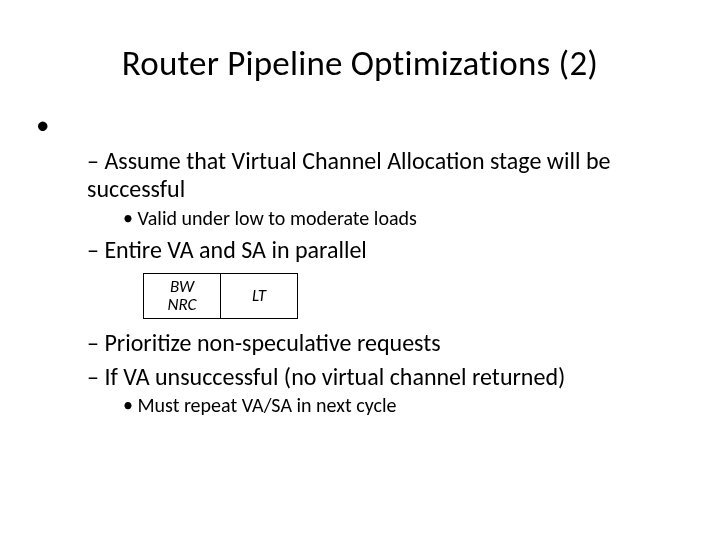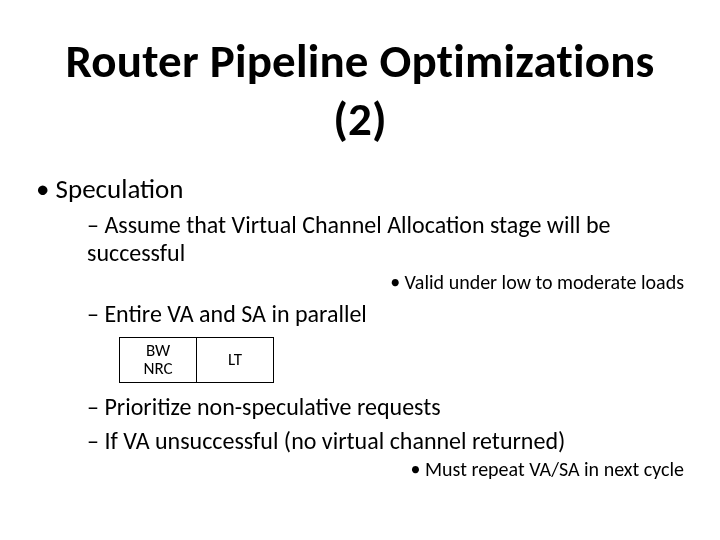--- a/index.html
+++ b/index.html
@@ -11,44 +11,45 @@
     font-family: Calibri, "Segoe UI", Arial, sans-serif;
     color: #000;
   }
   .slide {
     box-sizing: border-box;
     width: 720px;
     height: 540px;
     padding: 20px 36px 20px 36px;
   }
   .title {
-    font-size: 47px;
+    font-size: 35px;
     text-align: center;
-    margin: 12px 0 24px 0;
-    font-weight: 700;
+    margin: 22px 0 24px 0;
+    font-weight: 400;
     letter-spacing: 0.2px;
   }
   ul { margin: 0; padding: 0; list-style: none; }
   li { margin: 0; padding: 0; }
 
   .lvl1 > li { font-size: 27px; margin-bottom: 10px; }
   .lvl1 > li::before { content: "• "; }
 
   .lvl2 { margin-left: 51px; }
   .lvl2 > li { font-size: 24px; margin-top: 6px; margin-bottom: 2px; line-height: 1.18; }
   .lvl2 > li::before { content: "– "; }
 
-  .lvl3 { margin-left: 36px; text-align: right; }
+  .lvl3 { margin-left: 36px; }
   .lvl3 > li { font-size: 20px; margin-top: 3px; margin-bottom: 6px; }
   .lvl3 > li::before { content: "• "; }
 
   .pipeline {
     display: flex;
     flex-direction: row;
-    margin: 8px 0 10px 83px;
+    margin: 8px 0 10px 107px;
+    font-style: italic;
   }
   .stage {
     border: 1px solid #000;
     width: 78px;
     height: 46px;
     box-sizing: border-box;
     display: flex;
     flex-direction: column;
     align-items: center;
     justify-content: center;
@@ -61,21 +62,20 @@
   .stage span { display: block; }
 </style>
 </head>
 <body>
 
 <div class="slide">
   <h1 class="title">Router Pipeline Optimizations (2)</h1>
 
   <ul class="lvl1">
     <li>
-      <span>Speculation</span>
       <ul class="lvl2">
         <li>
           <span>Assume that Virtual Channel Allocation stage will be successful</span>
           <ul class="lvl3">
             <li>
               <span>Valid under low to moderate loads</span>
             </li>
           </ul>
         </li>
         <li>

